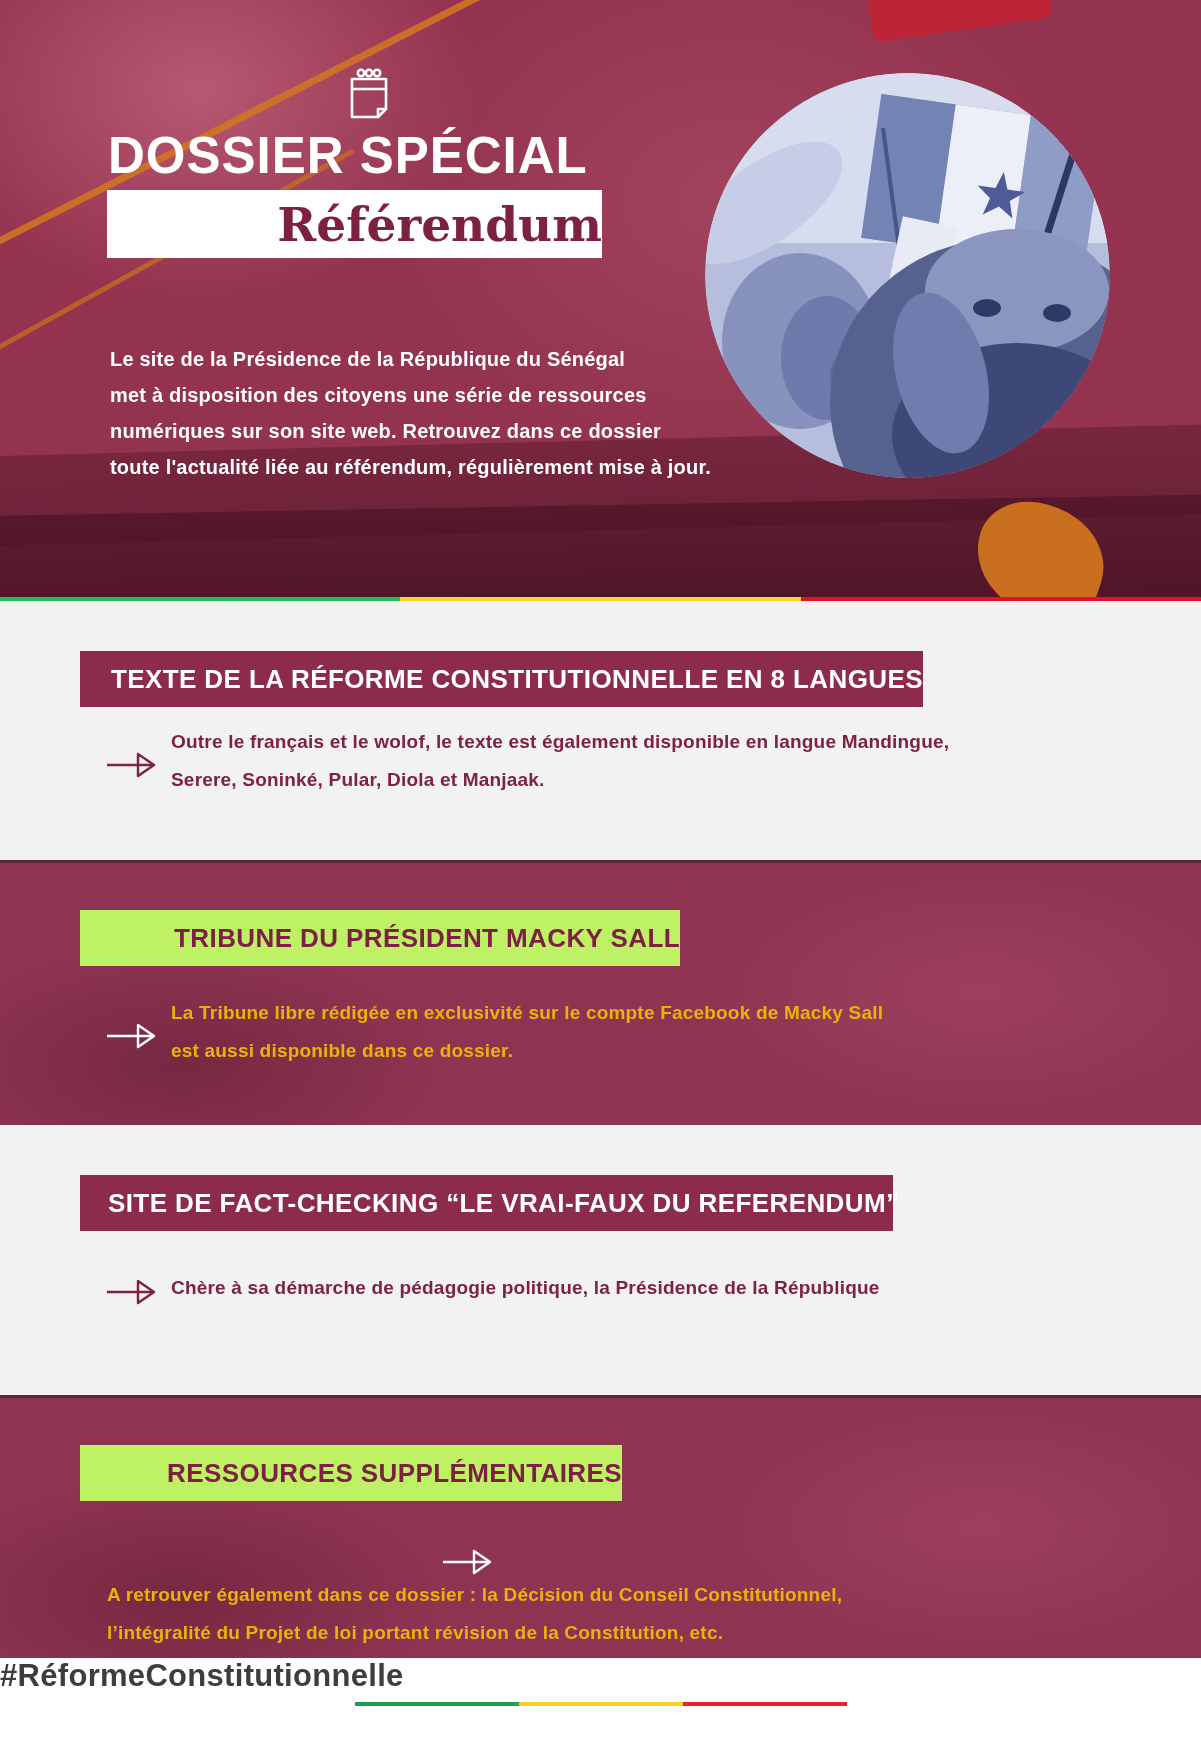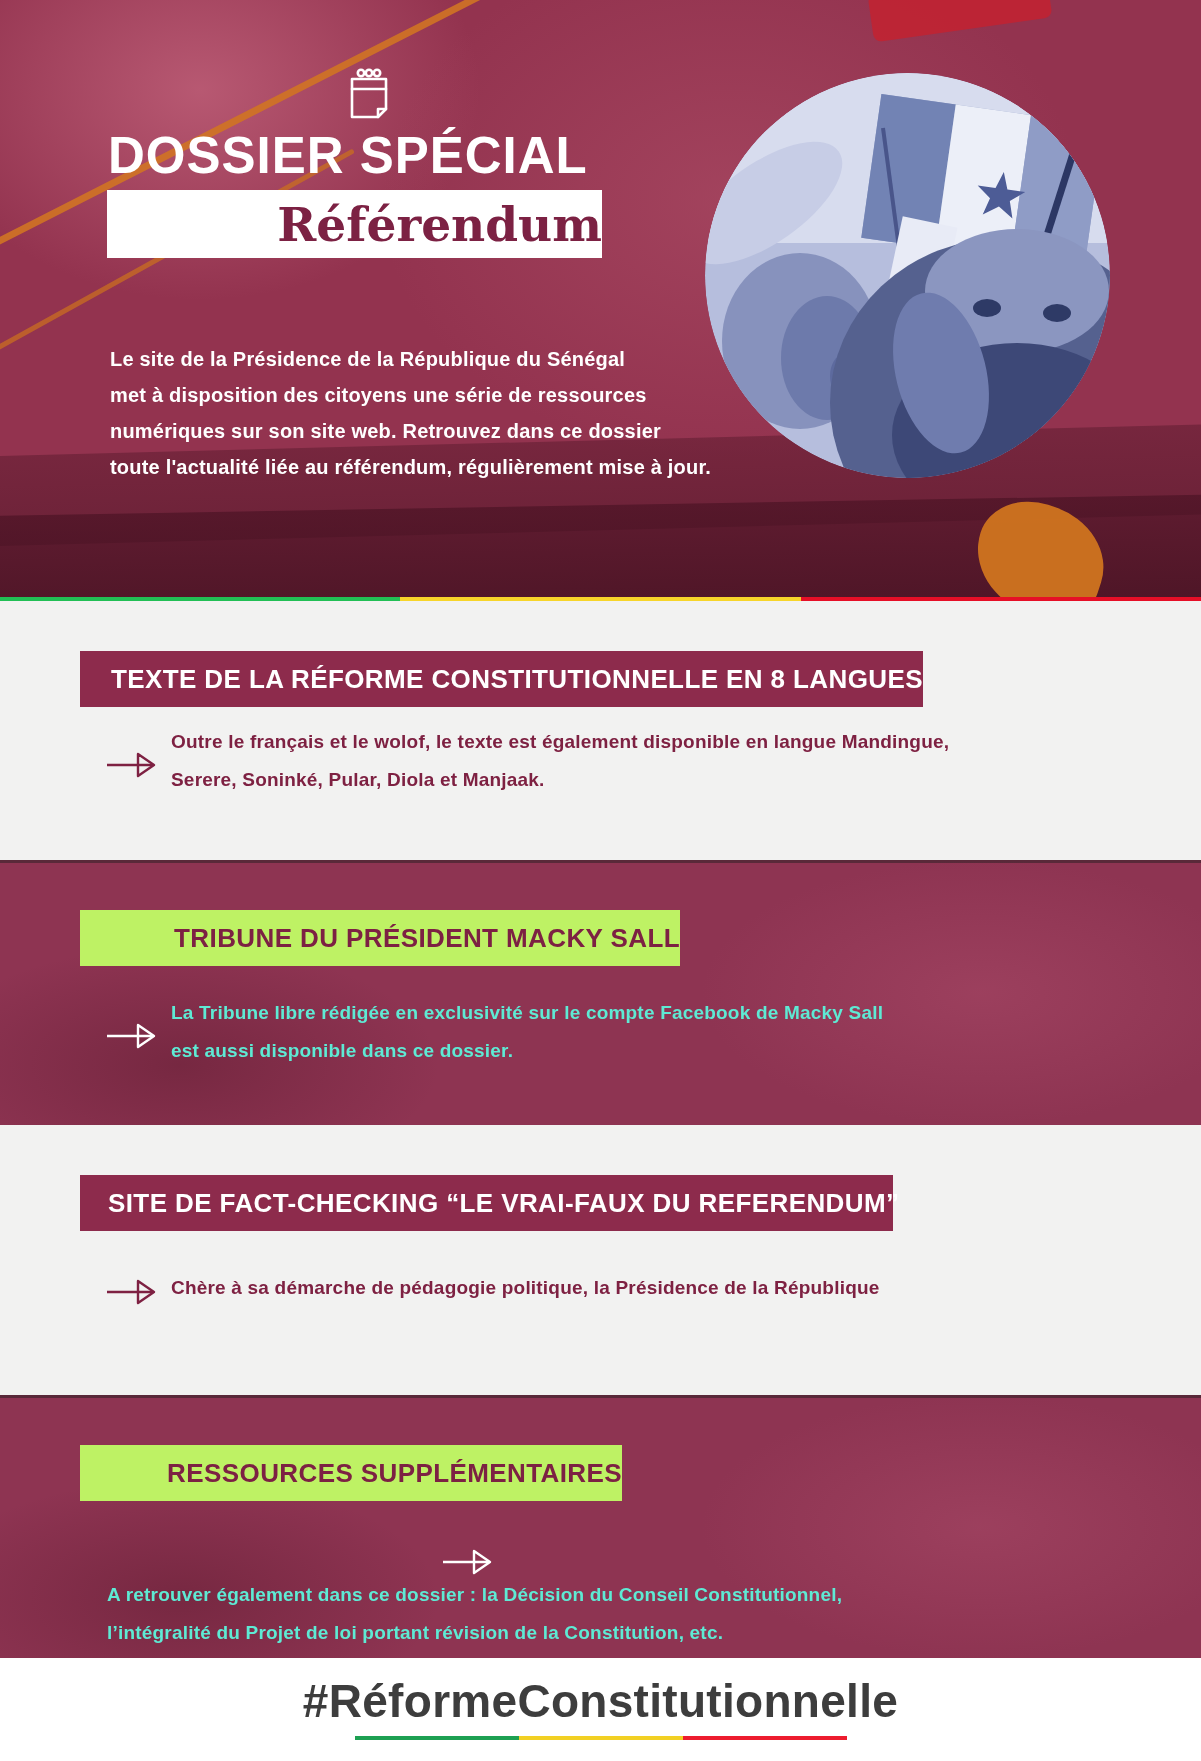--- a/index.html
+++ b/index.html
@@ -69,25 +69,25 @@
 
   .item { position:absolute; left:107px; display:flex; align-items:center; }
   .sec1 .item { top:122px; }
   .sec2 .item { top:134px; }
   .sec3 .item { top:144px; }
   .sec4 .item { top:146px;flex-direction:column; }
   .item .arrow { flex:0 0 auto; margin-top:7px; margin-right:14px; }
   .item .lines { font-size:19px; font-weight:700; line-height:38px; letter-spacing:.2px; white-space:nowrap; }
   .item .lines span { display:block; }
   .sec.light .lines { color:#7e2142; }
-  .sec.dark  .lines { color:#5eead4; }
+  .sec.dark  .lines { color:#eab308; }
 
   
   .footer { position:absolute; left:0; top:1658px; width:1201px; height:103px; background:#ffffff; }
-  .hashtag { margin-top:16px; text-align:center; font-size:46px; font-weight:700; color:#3d3d3d;
+  .hashtag { font-size:31px; font-weight:700; color:#3d3d3d;
     letter-spacing:.3px; }
   .flag-underline { width:492px; height:4px; margin:8px auto 0; display:flex; }
   .flag-underline span { flex:1; height:100%; }
 </style>
 </head>
 <body>
 
 <div class="page">
 
   <header class="hero">

